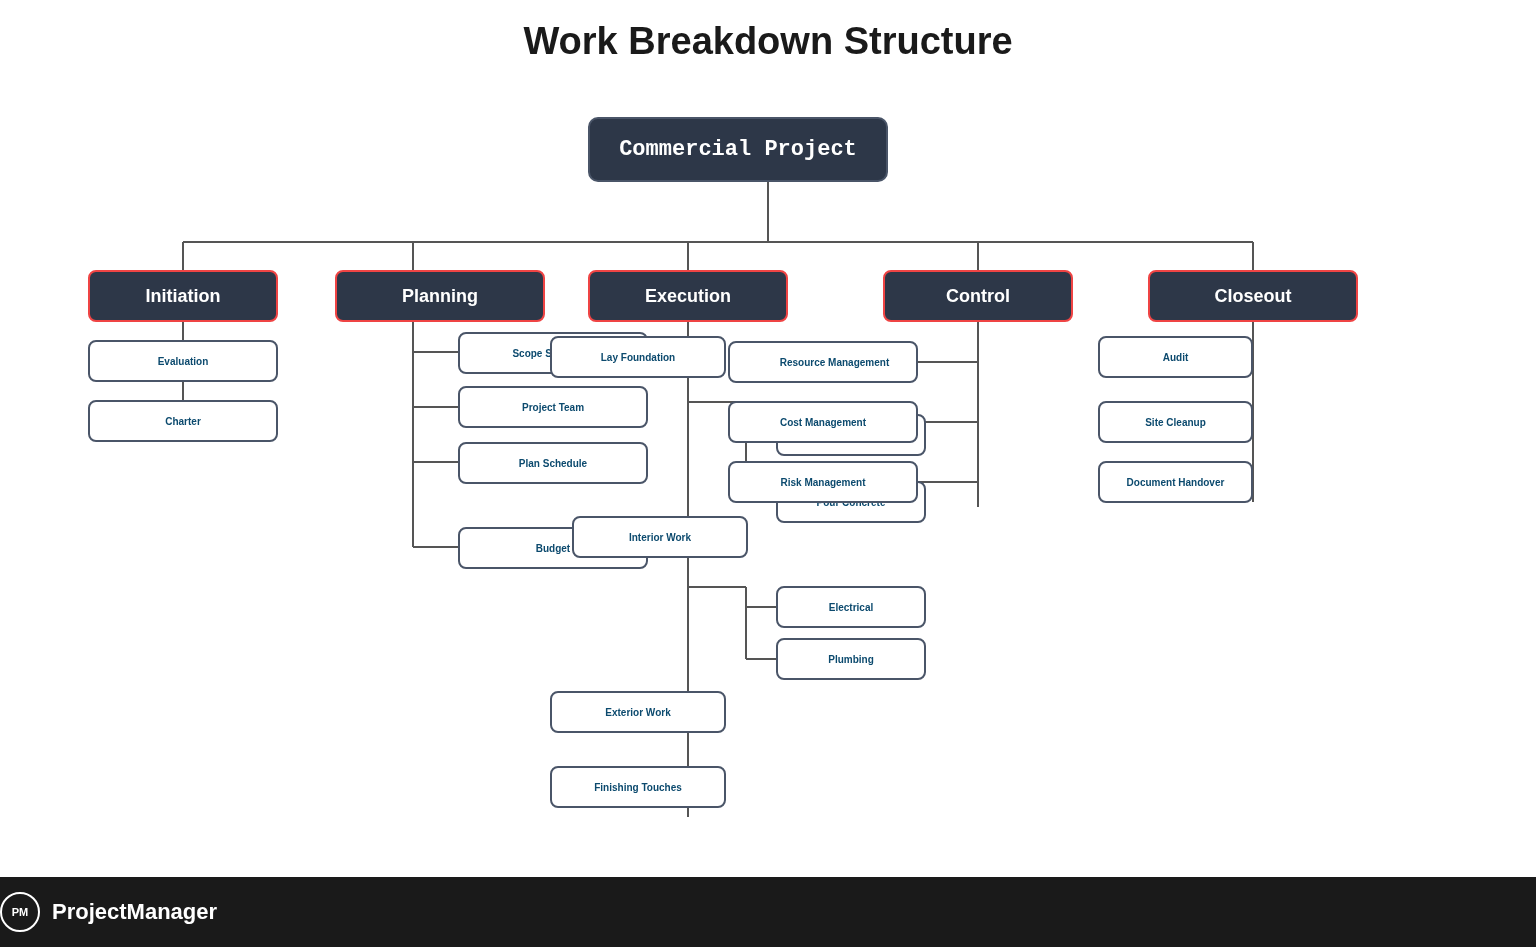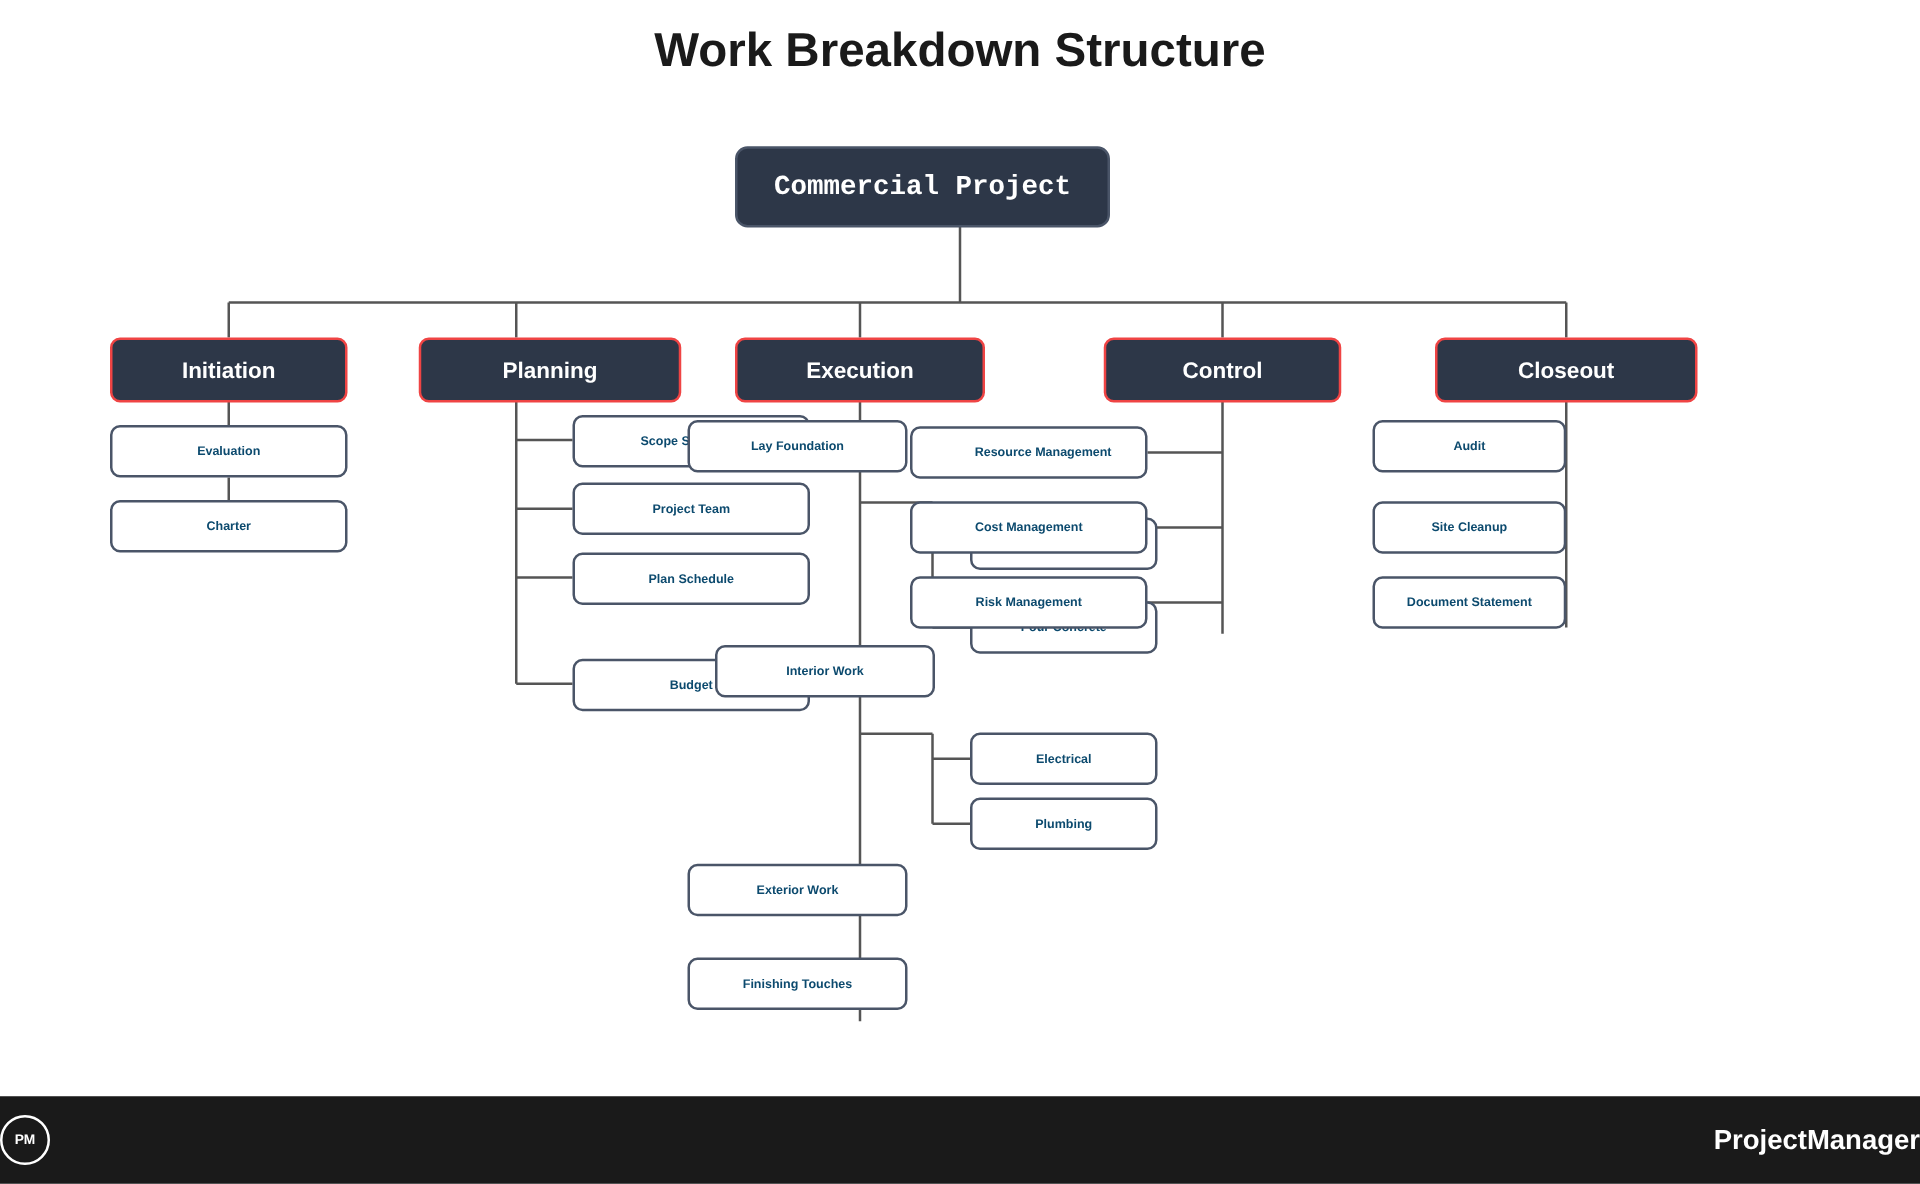--- a/index.html
+++ b/index.html
@@ -86,21 +86,21 @@
       border: 2px solid #4a5568;
       font-weight: 600;
     }
 
     
     .footer {
       background: #1a1a1a;
       height: 70px;
       display: flex;
       align-items: center;
-      justify-content: space-between;
+      justify-content: flex-start;
       gap: 12px;
       color: #ffffff;
       font-size: 22px;
       font-weight: 600;
     }
 
     .footer-logo {
       width: 40px;
       height: 40px;
       border-radius: 50%;
@@ -257,21 +257,21 @@
       <span>Risk Management</span>
     </div>
 
     <div class="node node-level2" style="left:1070px; top:249px; width:155px; height:42px;">
       <span>Audit</span>
     </div>
     <div class="node node-level2" style="left:1070px; top:314px; width:155px; height:42px;">
       <span>Site Cleanup</span>
     </div>
     <div class="node node-level2" style="left:1070px; top:374px; width:155px; height:42px;">
-      <span>Document Statement</span>
+      <span>Document Handover</span>
     </div>
   </div>
 </div>
 
 <div class="footer">
   <div class="footer-logo">
     <span>PM</span>
   </div>
   <span>ProjectManager</span>
 </div>

